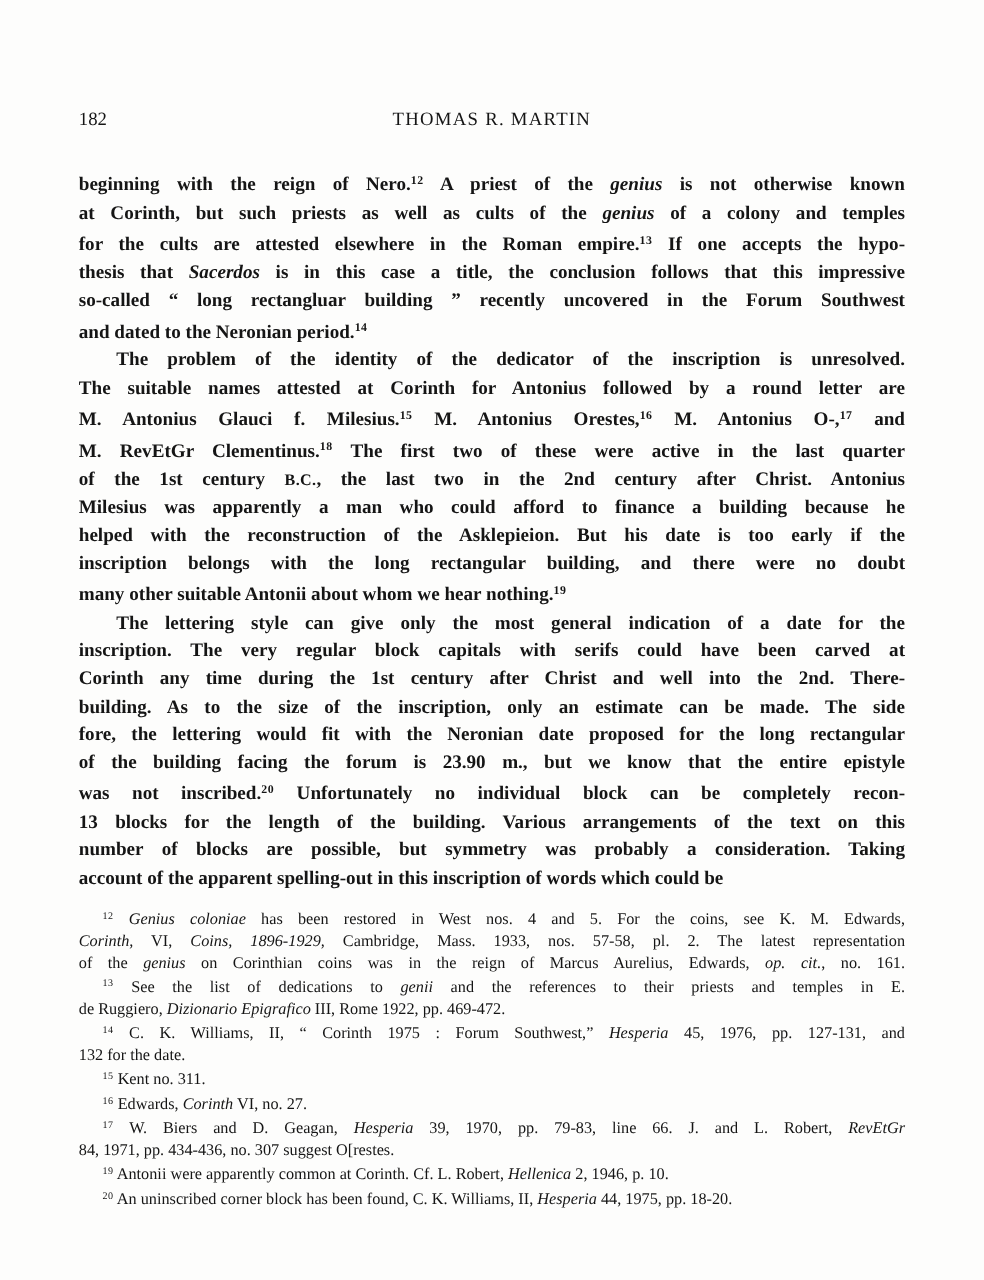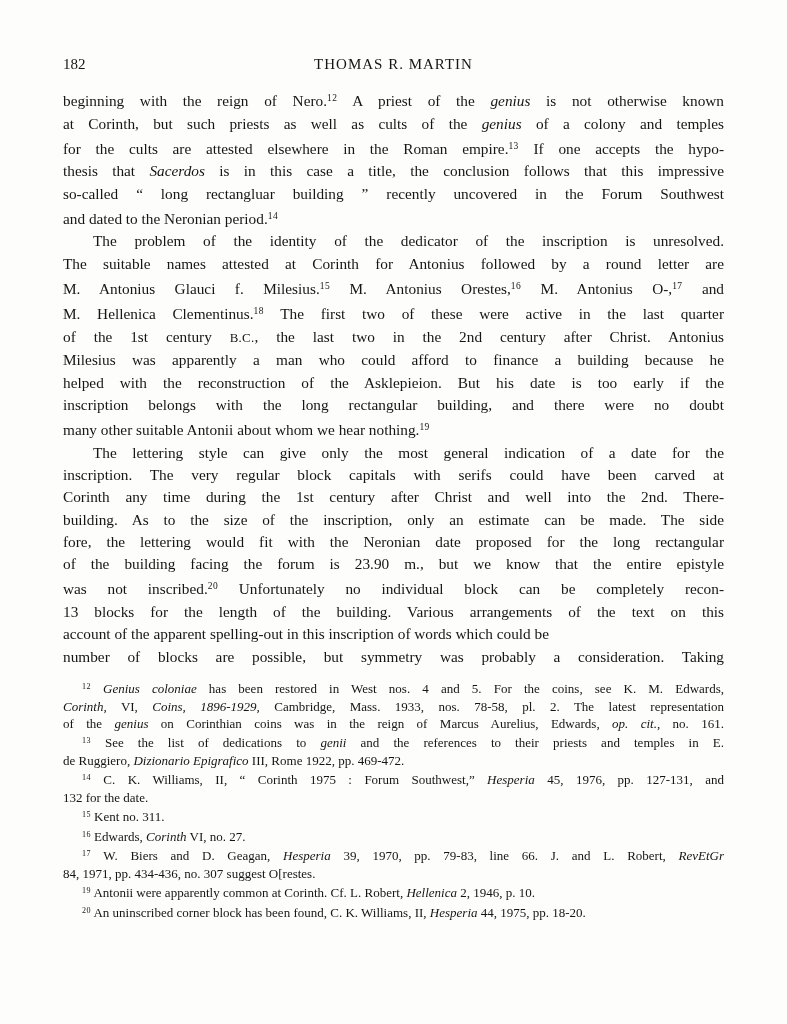--- a/index.html
+++ b/index.html
@@ -19,32 +19,33 @@
     position: absolute;
     left: 63px;
     top: 55px;
     width: 661px;
   }
   .header {
     position: relative;
     height: 19px;
     line-height: 19px;
     font-size: 15px;
+    margin-top: 32px;
   }
   .pagenum {
     position: absolute;
     left: 0;
     top: 0;
   }
   .runhead {
     display: block;
     text-align: center;
     letter-spacing: 1px;
   }
-  .body-text { margin-top: 13px; }
+  .body-text { margin-top: 28px; font-weight: bold; }
   .bline {
     font-size: 15.3px;
     line-height: 22.3px;
     text-align: justify;
     text-align-last: left;
   }
   .bline.j { text-align-last: justify; }
   .bline.ind { text-indent: 30px; }
   .footnotes { margin-top: 10px; }
   .fline {
@@ -79,44 +80,44 @@
           <div class="bline j"><span class="seg-normal">at Corinth, but such priests as well as cults of the </span><span class="seg-italic">genius</span><span class="seg-normal"> of a colony and temples</span></div>
           <div class="bline j"><span class="seg-normal">for the cults are attested elsewhere in the Roman empire.</span><span class="seg-sup">13</span><span class="seg-normal"> If one accepts the hypo-</span></div>
           <div class="bline j"><span class="seg-normal">thesis that </span><span class="seg-italic">Sacerdos</span><span class="seg-normal"> is in this case a title, the conclusion follows that this impressive</span></div>
           <div class="bline j"><span class="seg-normal">so-called “ long rectangluar building ” recently uncovered in the Forum Southwest</span></div>
           <div class="bline"><span class="seg-normal">and dated to the Neronian period.</span><span class="seg-sup">14</span></div>
         </div>
         <div>
           <div class="bline j ind"><span class="seg-normal">The problem of the identity of the dedicator of the inscription is unresolved.</span></div>
           <div class="bline j"><span class="seg-normal">The suitable names attested at Corinth for Antonius followed by a round letter are</span></div>
           <div class="bline j"><span class="seg-normal">M. Antonius Glauci f. Milesius.</span><span class="seg-sup">15</span><span class="seg-normal"> M. Antonius Orestes,</span><span class="seg-sup">16</span><span class="seg-normal"> M. Antonius O-,</span><span class="seg-sup">17</span><span class="seg-normal"> and</span></div>
-          <div class="bline j"><span class="seg-normal">M. Hellenica Clementinus.</span><span class="seg-sup">18</span><span class="seg-normal"> The first two of these were active in the last quarter</span></div>
+          <div class="bline j"><span class="seg-normal">M. RevEtGr Clementinus.</span><span class="seg-sup">18</span><span class="seg-normal"> The first two of these were active in the last quarter</span></div>
           <div class="bline j"><span class="seg-normal">of the 1st century </span><span class="seg-smallcaps">B.C.</span><span class="seg-normal">, the last two in the 2nd century after Christ.  Antonius</span></div>
           <div class="bline j"><span class="seg-normal">Milesius was apparently a man who could afford to finance a building because he</span></div>
           <div class="bline j"><span class="seg-normal">helped with the reconstruction of the Asklepieion.  But his date is too early if the</span></div>
           <div class="bline j"><span class="seg-normal">inscription belongs with the long rectangular building, and there were no doubt</span></div>
           <div class="bline"><span class="seg-normal">many other suitable Antonii about whom we hear nothing.</span><span class="seg-sup">19</span></div>
         </div>
         <div>
           <div class="bline j ind"><span class="seg-normal">The lettering style can give only the most general indication of a date for the</span></div>
           <div class="bline j"><span class="seg-normal">inscription.  The very regular block capitals with serifs could have been carved at</span></div>
           <div class="bline j"><span class="seg-normal">Corinth any time during the 1st century after Christ and well into the 2nd.  There-</span></div>
           <div class="bline j"><span class="seg-normal">building.  As to the size of the inscription, only an estimate can be made.  The side</span></div>
           <div class="bline j"><span class="seg-normal">fore, the lettering would fit with the Neronian date proposed for the long rectangular</span></div>
           <div class="bline j"><span class="seg-normal">of the building facing the forum is 23.90 m., but we know that the entire epistyle</span></div>
           <div class="bline j"><span class="seg-normal">was not inscribed.</span><span class="seg-sup">20</span><span class="seg-normal"> Unfortunately no individual block can be completely recon-</span></div>
           <div class="bline j"><span class="seg-normal">13 blocks for the length of the building.  Various arrangements of the text on this</span></div>
+          <div class="bline j"><span class="seg-normal">number of blocks are possible, but symmetry was probably a consideration.  Taking</span></div>
           <div class="bline"><span class="seg-normal">account of the apparent spelling-out in this inscription of words which could be</span></div>
-          <div class="bline j"><span class="seg-normal">number of blocks are possible, but symmetry was probably a consideration.  Taking</span></div>
         </div>
       </div>
     <div class="footnotes" id="footnotes">
         <div>
           <div class="fline j ind"><span class="seg-sup">12</span><span class="seg-normal"> </span><span class="seg-italic">Genius coloniae</span><span class="seg-normal"> has been restored in West nos. 4 and 5.  For the coins, see K. M. Edwards,</span></div>
-          <div class="fline j"><span class="seg-italic">Corinth,</span><span class="seg-normal"> VI, </span><span class="seg-italic">Coins, 1896-1929,</span><span class="seg-normal"> Cambridge, Mass. 1933, nos. 78-58, pl. 2.  The latest representation</span></div>
+          <div class="fline j"><span class="seg-italic">Corinth,</span><span class="seg-normal"> VI, </span><span class="seg-italic">Coins, 1896-1929,</span><span class="seg-normal"> Cambridge, Mass. 1933, nos. 57-58, pl. 2.  The latest representation</span></div>
           <div class="fline j"><span class="seg-normal">of the </span><span class="seg-italic">genius</span><span class="seg-normal"> on Corinthian coins was in the reign of Marcus Aurelius, Edwards, </span><span class="seg-italic">op. cit.</span><span class="seg-normal">, no. 161.</span></div>
         </div>
         <div>
           <div class="fline j ind"><span class="seg-sup">13</span><span class="seg-normal"> See the list of dedications to </span><span class="seg-italic">genii</span><span class="seg-normal"> and the references to their priests and temples in E.</span></div>
           <div class="fline"><span class="seg-normal">de Ruggiero, </span><span class="seg-italic">Dizionario Epigrafico</span><span class="seg-normal"> III, Rome 1922, pp. 469-472.</span></div>
         </div>
         <div>
           <div class="fline j ind"><span class="seg-sup">14</span><span class="seg-normal"> C. K. Williams, II, “ Corinth 1975 : Forum Southwest,” </span><span class="seg-italic">Hesperia</span><span class="seg-normal"> 45, 1976, pp. 127-131, and</span></div>
           <div class="fline"><span class="seg-normal">132 for the date.</span></div>
         </div>

